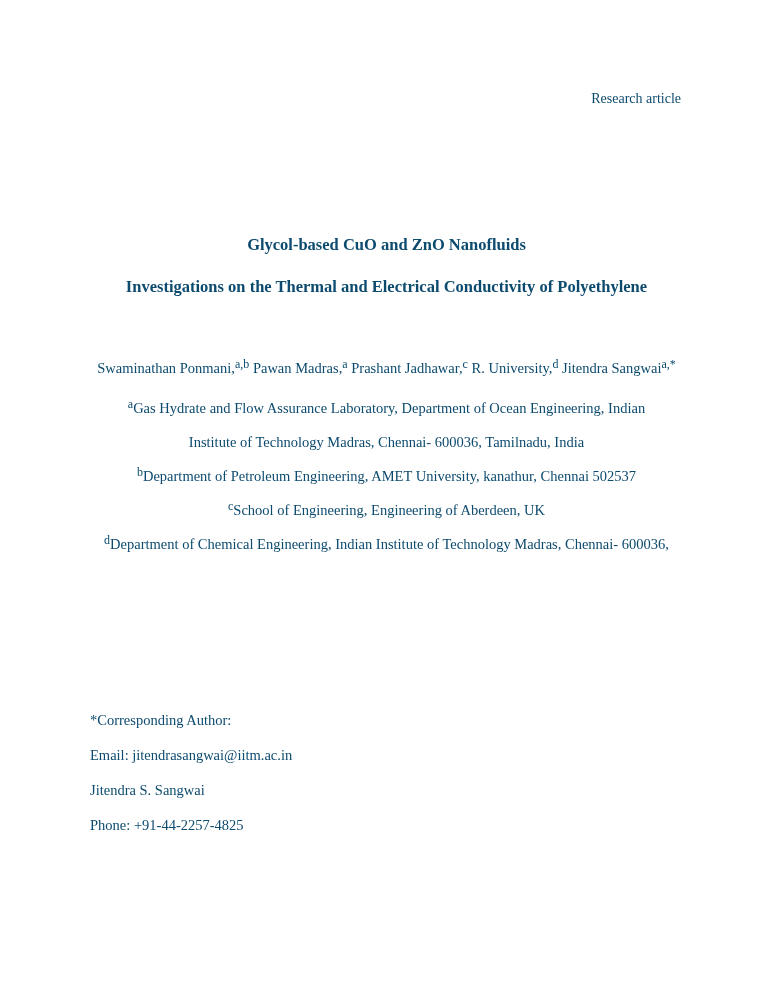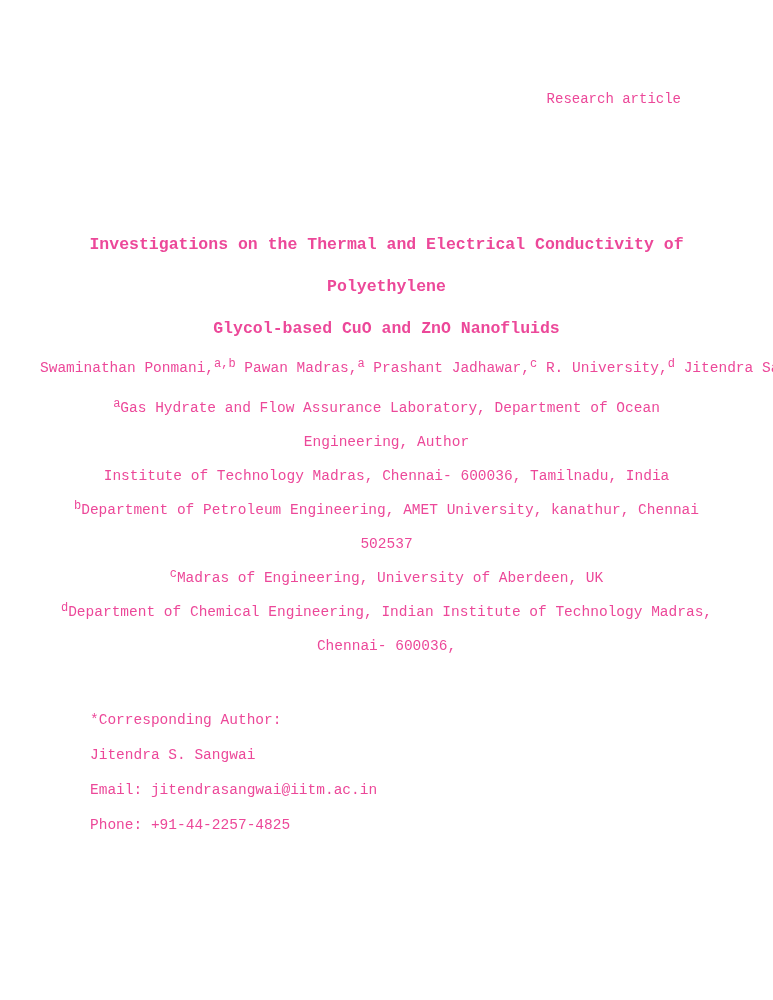--- a/index.html
+++ b/index.html
@@ -5,22 +5,22 @@
   html, body {
     margin: 0;
     padding: 0;
     background: #ffffff;
   }
   .page {
     position: relative;
     width: 773px;
     height: 900px;
     background: #ffffff;
-    font-family: Liberation Mono, monospace;
-    color: #ec4899;
+    font-family: Liberation Serif, serif;
+    color: #0c4a6e;
     overflow: hidden;
   }
   .research-label {
     position: absolute;
     top: 90px;
     right: 92px;
     font-size: 14px;
     line-height: 18px;
   }
   .title {
@@ -84,36 +84,36 @@
   }
 </style>
 </head>
 <body>
 
 <div class="page">
 
   <div class="research-label">Research article</div>
 
   <h1 class="title">
+    <span class="title-line">Glycol-based CuO and ZnO Nanofluids</span>
     <span class="title-line">Investigations on the Thermal and Electrical Conductivity of Polyethylene</span>
-    <span class="title-line">Glycol-based CuO and ZnO Nanofluids</span>
   </h1>
 
   <div class="authors"><span><span>Swaminathan Ponmani,</span><sup>a,b</sup></span><span><span> Pawan Madras,</span><sup>a</sup></span><span><span> Prashant Jadhawar,</span><sup>c</sup></span><span><span> R. University,</span><sup>d</sup></span><span><span> Jitendra Sangwai</span><sup>a,*</sup></span></div>
 
   <div class="affiliations">
-    <div class="affil-line"><sup>a</sup><span>Gas Hydrate and Flow Assurance Laboratory, Department of Ocean Engineering, Author</span></div>
+    <div class="affil-line"><sup>a</sup><span>Gas Hydrate and Flow Assurance Laboratory, Department of Ocean Engineering, Indian</span></div>
     <div class="affil-line"><sup></sup><span>Institute of Technology Madras, Chennai- 600036, Tamilnadu, India</span></div>
     <div class="affil-line"><sup>b</sup><span>Department of Petroleum Engineering, AMET University, kanathur, Chennai 502537</span></div>
-    <div class="affil-line"><sup>c</sup><span>Madras of Engineering, University of Aberdeen, UK</span></div>
+    <div class="affil-line"><sup>c</sup><span>School of Engineering, Engineering of Aberdeen, UK</span></div>
     <div class="affil-line"><sup>d</sup><span>Department of Chemical Engineering, Indian Institute of Technology Madras, Chennai- 600036,</span></div>
   </div>
 
   <div class="corresponding">
     <p>*Corresponding Author:</p>
+    <p>Email: jitendrasangwai@iitm.ac.in</p>
     <p>Jitendra S. Sangwai</p>
-    <p>Email: jitendrasangwai@iitm.ac.in</p>
     <p>Phone: +91-44-2257-4825</p>
   </div>
 
   <div class="page-number">1</div>
 
 </div>
 
 </body></html>

